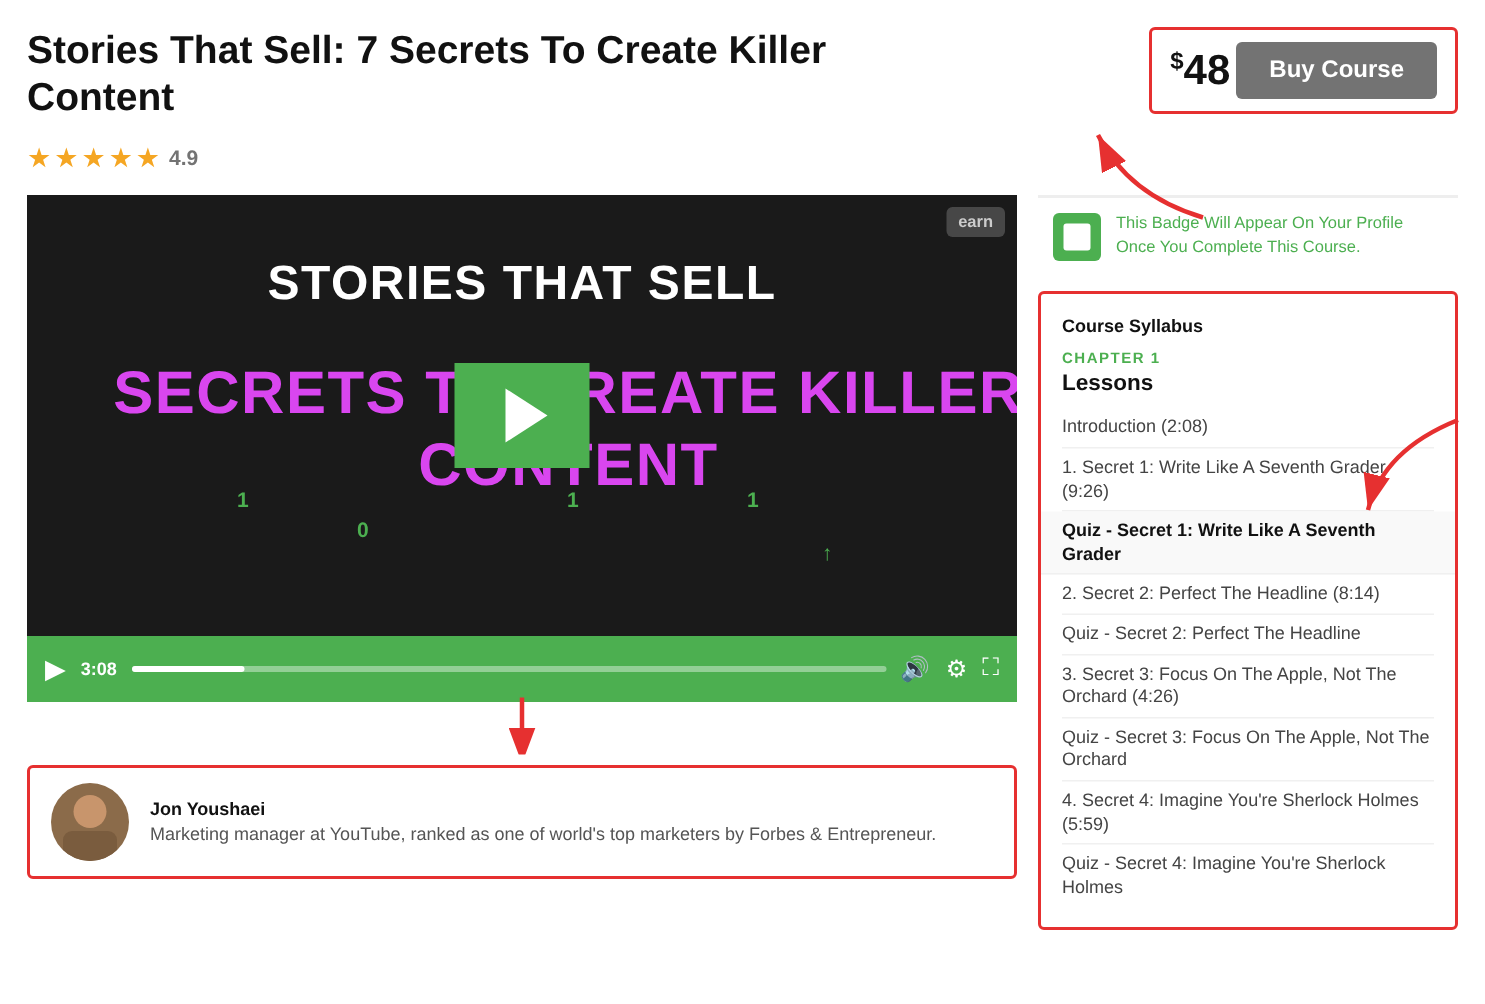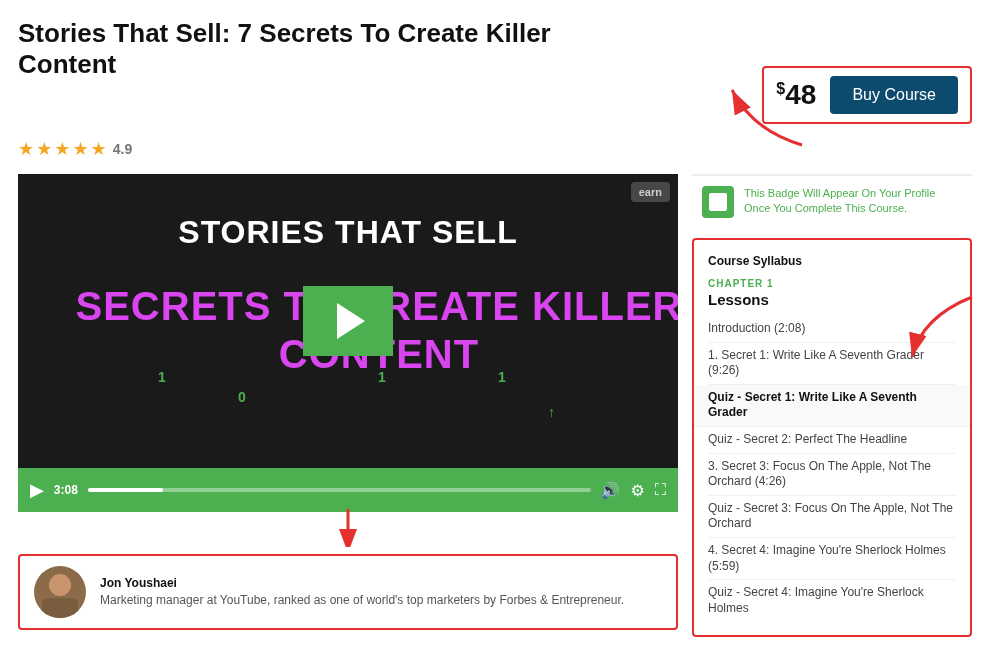--- a/index.html
+++ b/index.html
@@ -29,47 +29,46 @@
       font-size: 26px;
       font-weight: 900;
       color: #111;
       max-width: 620px;
       line-height: 1.2;
     }
 
     .price-buy-area {
       display: flex;
       align-items: center;
-      gap: 14px;
+      gap: 4px;
       border: 2.5px solid #e63030;
       border-radius: 4px;
       padding: 8px 12px;
       position: relative;
-      margin-top: 48px;
     }
 
     .price-label {
       font-size: 28px;
       font-weight: 700;
       color: #111;
     }
 
     .price-label sup {
       font-size: 16px;
       vertical-align: super;
     }
 
     .buy-button {
-      background: #0c4a6e;
+      background: #737373;
       color: #fff;
       border: none;
       border-radius: 4px;
       padding: 10px 22px;
       font-size: 16px;
-      font-weight: 400;
+      font-weight: 700;
       cursor: pointer;
     }
 
     
     .rating-row {
       display: flex;
       align-items: center;
       gap: 6px;
       margin-bottom: 14px;
       margin-top: 4px;
@@ -516,20 +515,21 @@
       </div>
 
       <div class="syllabus-box">
         <div class="syllabus-title">Course Syllabus</div>
         <div class="chapter-label">CHAPTER 1</div>
         <div class="chapter-heading">Lessons</div>
         <div id="lessons-list">
             <div class="lesson-item">Introduction (2:08)</div>
             <div class="lesson-item">1. Secret 1: Write Like A Seventh Grader (9:26)</div>
             <div class="lesson-item highlighted">Quiz - Secret 1: Write Like A Seventh Grader</div>
+            <div class="lesson-item">2. Secret 2: Perfect The Headline (8:14)</div>
             <div class="lesson-item">Quiz - Secret 2: Perfect The Headline</div>
             <div class="lesson-item">3. Secret 3: Focus On The Apple, Not The Orchard (4:26)</div>
             <div class="lesson-item">Quiz - Secret 3: Focus On The Apple, Not The Orchard</div>
             <div class="lesson-item">4. Secret 4: Imagine You're Sherlock Holmes (5:59)</div>
             <div class="lesson-item">Quiz - Secret 4: Imagine You're Sherlock Holmes</div>
           </div>
       </div>
 
       <div style="position:relative; height:0;">
         <svg width="80" height="80" viewBox="0 0 80 80" style="position:absolute; right:-10px; top:-360px;">

